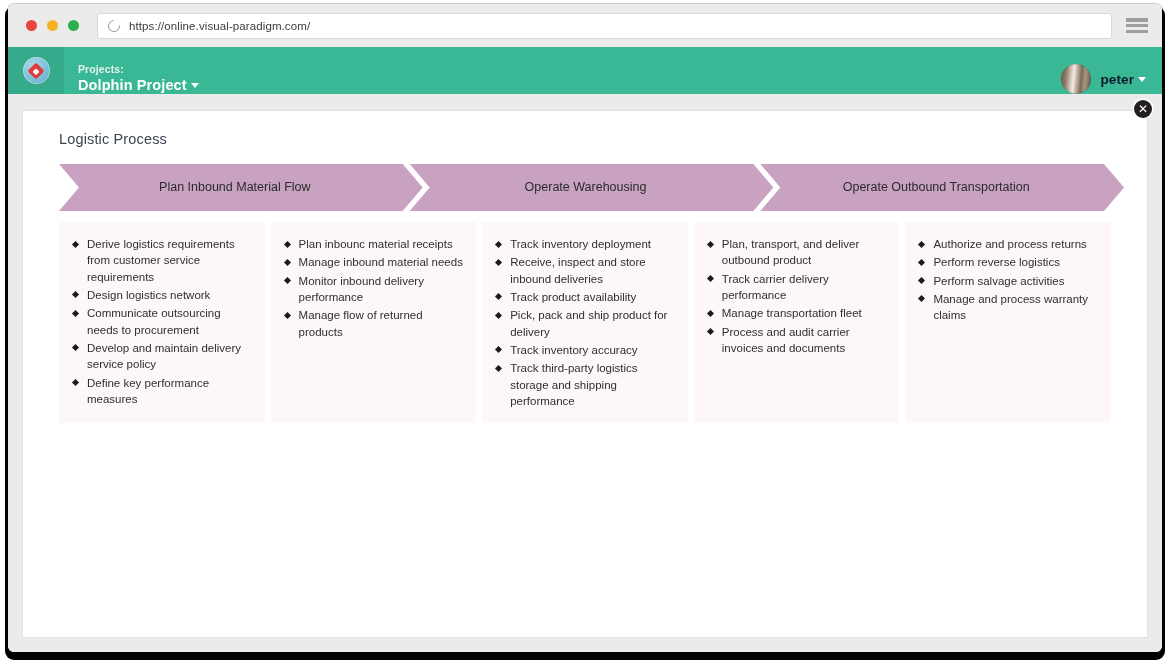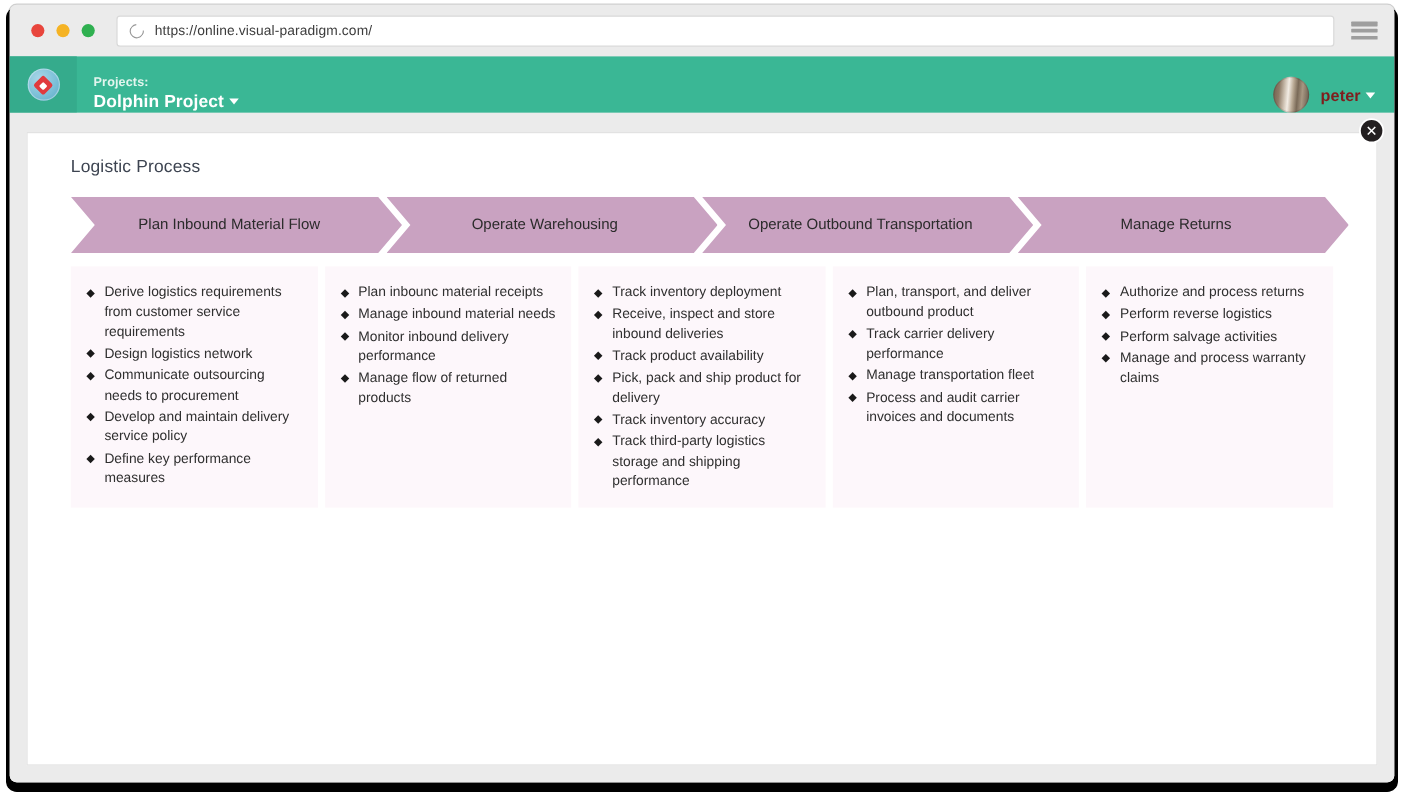--- a/index.html
+++ b/index.html
@@ -158,21 +158,21 @@
     width: 30px; height: 30px;
     border-radius: 50%;
     background:
       linear-gradient(95deg, #6e5c4c 0%, #8d7a66 18%, #cfc3b4 33%, #f2ece4 42%,
                       #b9a994 54%, #7a6a58 66%, #a79782 78%, #5f5346 100%);
     flex: none;
     box-shadow: inset 0 0 0 1px rgba(0,0,0,0.12);
   }
   .user-name {
     font-size: 13.5px;
-    color: #7f1d1d;
+    color: #0f172a;
     font-weight: bold;
     letter-spacing: 0.1px;
   }
 
   
   .page-body {
     position: relative;
     height: 558px;
     background: #ebebeb;
     padding: 16px 14px 14px 14px;
@@ -325,23 +325,20 @@
         <div class="chevron-row" id="chevron-row">
             <div class="chevron notched" style="z-index: 4;">
               <span class="chevron-label">Plan Inbound Material Flow</span>
             </div>
             <div class="chevron notched" style="z-index: 3;">
               <span class="chevron-label">Operate Warehousing</span>
             </div>
             <div class="chevron notched" style="z-index: 2;">
               <span class="chevron-label">Operate Outbound Transportation</span>
             </div>
-            <div class="chevron notched" style="z-index: 1;">
-              <span class="chevron-label">Manage Returns</span>
-            </div>
           </div>
       </div>
 
       <div class="columns" id="columns">
           <div class="column">
             <ul>
               <li>Derive logistics requirements from customer service requirements</li>
               <li>Design logistics network</li>
               <li>Communicate outsourcing needs to procurement</li>
               <li>Develop and maintain delivery service policy</li>

